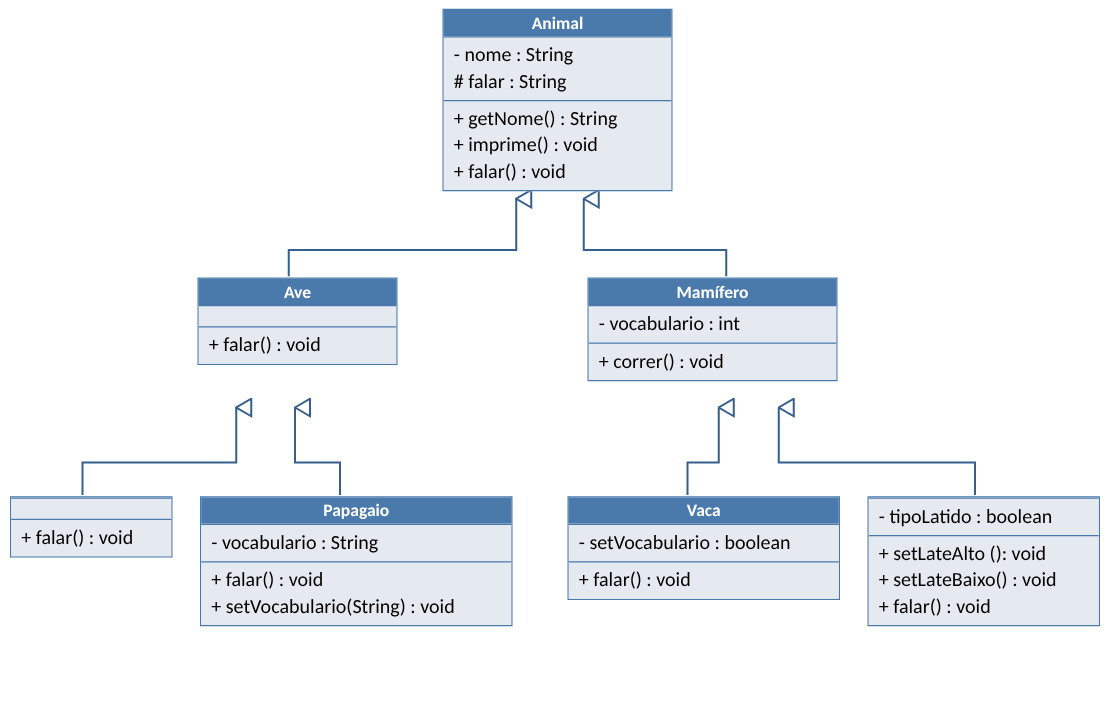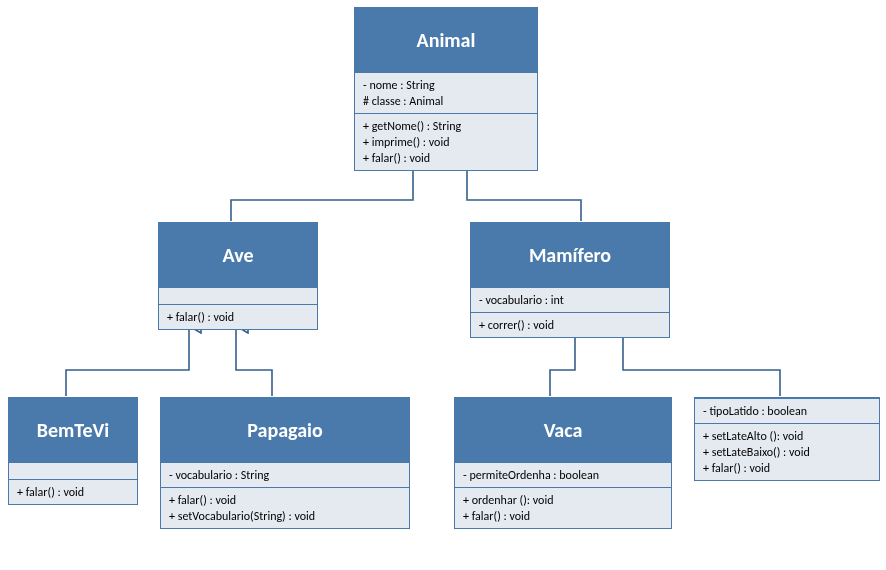--- a/index.html
+++ b/index.html
@@ -1,20 +1,20 @@
 <!DOCTYPE html>
 <html><head>
 <meta charset="utf-8">
 <style>
   html,body{margin:0;padding:0;font-family:Calibri,Arial,sans-serif;font-size:13px;color:#000;background:#fff}
   .canvas{position:relative;width:886px;height:570px}
   .uml{position:absolute;border:1px solid #4a7aab;background:#fff}
-  .uml .title{background:#4a7aab;color:#fff;font-weight:bold;text-align:center;padding:20px 8px;font-size:20px}
+  .uml .title{background:#4a7aab;color:#fff;font-weight:bold;text-align:center;padding:2px 8px;font-size:14px}
   .uml .sect{border-top:1px solid #4a7aab;padding:4px 8px;min-height:14px;background:#e5e9f0}
-  .uml .sect .line{white-space:nowrap;padding:1px 0;font-size:12px}
+  .uml .sect .line{white-space:nowrap;padding:1px 0;font-size:16px}
   .uml .sect.empty{padding:0;height:16px}
   svg.links{position:absolute;left:0;top:0;width:886px;height:570px;pointer-events:none}
 </style>
 </head>
 <body>
 
 <div class="canvas">
 
   <svg class="links">
     <defs>
@@ -33,21 +33,21 @@
 
     <polyline points="550,396 550,370 575,370 575,326" fill="none" stroke="#355f8c" stroke-width="1.6" marker-end="url(#tri)"></polyline>
 
     <polyline points="780,396 780,370 623,370 623,326" fill="none" stroke="#355f8c" stroke-width="1.6" marker-end="url(#tri)"></polyline>
   </svg>
 
   <div class="uml" style="left:354px;top:7px;width:182px">
     <div class="title">Animal</div>
     <div class="sect">
       <div class="line">- nome : String</div>
-      <div class="line"># classe : Animal</div>
+      <div class="line"># falar : String</div>
     </div>
     <div class="sect">
       <div class="line">+ getNome() : String</div>
       <div class="line">+ imprime() : void</div>
       <div class="line">+ falar() : void</div>
     </div>
   </div>
 
   <div class="uml" style="left:158px;top:222px;width:158px">
     <div class="title">Ave</div>
@@ -61,45 +61,43 @@
     <div class="title">Mamífero</div>
     <div class="sect">
       <div class="line">- vocabulario : int</div>
     </div>
     <div class="sect">
       <div class="line">+ correr()  : void</div>
     </div>
   </div>
 
   <div class="uml" style="left:8px;top:397px;width:128px">
-    <div class="title">BemTeVi</div>
     <div class="sect empty"></div>
     <div class="sect">
       <div class="line">+ falar() : void</div>
     </div>
   </div>
 
   <div class="uml" style="left:160px;top:397px;width:248px">
     <div class="title">Papagaio</div>
     <div class="sect">
       <div class="line">- vocabulario : String</div>
     </div>
     <div class="sect">
       <div class="line">+ falar() : void</div>
       <div class="line">+ setVocabulario(String) : void</div>
     </div>
   </div>
 
   <div class="uml" style="left:454px;top:397px;width:216px">
     <div class="title">Vaca</div>
     <div class="sect">
-      <div class="line">- permiteOrdenha : boolean</div>
+      <div class="line">- setVocabulario : boolean</div>
     </div>
     <div class="sect">
-      <div class="line">+ ordenhar (): void</div>
       <div class="line">+ falar() : void</div>
     </div>
   </div>
 
   <div class="uml" style="left:694px;top:397px;width:184px">
     <div class="sect">
       <div class="line">- tipoLatido : boolean</div>
     </div>
     <div class="sect">
       <div class="line">+ setLateAlto (): void</div>

